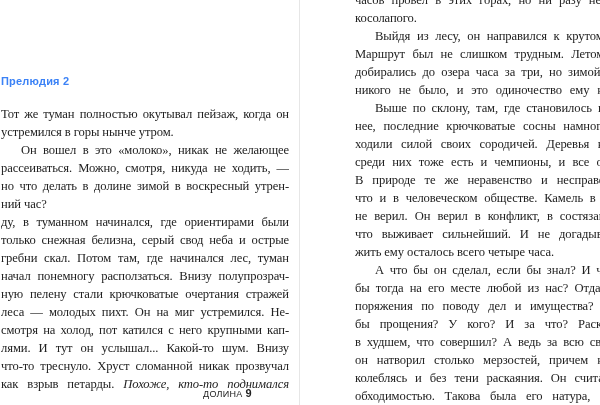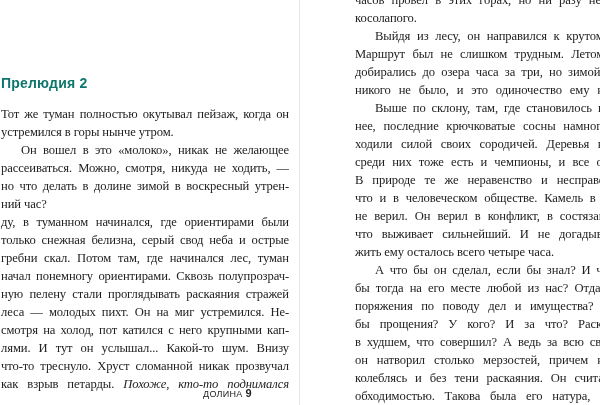--- a/index.html
+++ b/index.html
@@ -23,21 +23,21 @@
   }
   .page-left .text-block { left: 1px; top: 105px; width: 288px; }
   .page-right .text-block { left: 55px; top: -9px; width: 300px; }
   .line { display: block; white-space: nowrap; height: 18px; }
   .indent { padding-left: 20px; }
   .just { text-align-last: justify; white-space: normal; overflow: hidden; }
   .it { font-style: italic; }
   .chapter-title {
     position: absolute; left: 1px; top: 75px;
     font-family: "Liberation Sans", "DejaVu Sans", sans-serif;
-    font-weight: bold; font-size: 14px; letter-spacing: 0.2px; color: #0f766e;
+    font-weight: bold; font-size: 11px; letter-spacing: 0.2px; color: #3b82f6;
   }
   .folio {
     position: absolute; top: 387px;
     font-family: "Liberation Sans", "DejaVu Sans", sans-serif;
     font-size: 9px; color: #222; letter-spacing: 0.3px;
   }
   .folio .num { font-weight: bold; font-size: 11px; }
   .folio-left { left: 203px; }
 </style>
 </head>
@@ -48,22 +48,22 @@
   <div class="text-block" id="left-text">
       <span class="line just">Тот же туман полностью окутывал пейзаж, когда он</span>
       <span class="line">устремился в горы нынче утром.</span>
       <span class="line indent just">Он вошел в это «молоко», никак не желающее</span>
       <span class="line just">рассеиваться. Можно, смотря, никуда не ходить, —</span>
       <span class="line just">но что делать в долине зимой в воскресный утрен-</span>
       <span class="line">ний час?</span>
       <span class="line just">ду, в туманном начинался, где ориентирами были</span>
       <span class="line just">только снежная белизна, серый свод неба и острые</span>
       <span class="line just">гребни скал. Потом там, где начинался лес, туман</span>
-      <span class="line just">начал понемногу ориентирами. Сквозь полупрозрач-</span>
-      <span class="line just">ную пелену стали проглядывать раскаяния стражей</span>
+      <span class="line just">начал понемногу расползаться. Внизу полупрозрач-</span>
+      <span class="line just">ную пелену стали крючковатые очертания стражей</span>
       <span class="line just">леса — молодых пихт. Он на миг устремился. Не-</span>
       <span class="line just">смотря на холод, пот катился с него крупными кап-</span>
       <span class="line just">лями. И тут он услышал... Какой-то шум. Внизу</span>
       <span class="line just">что-то треснуло. Хруст сломанной никак прозвучал</span>
       <span class="line just"><span>как взрыв петарды. </span><span class="it">Похоже, кто-то поднимался</span></span>
     </div>
   <div class="folio folio-left">
     <span>ДОЛИНА</span>
     <span class="num">9</span>
   </div>

